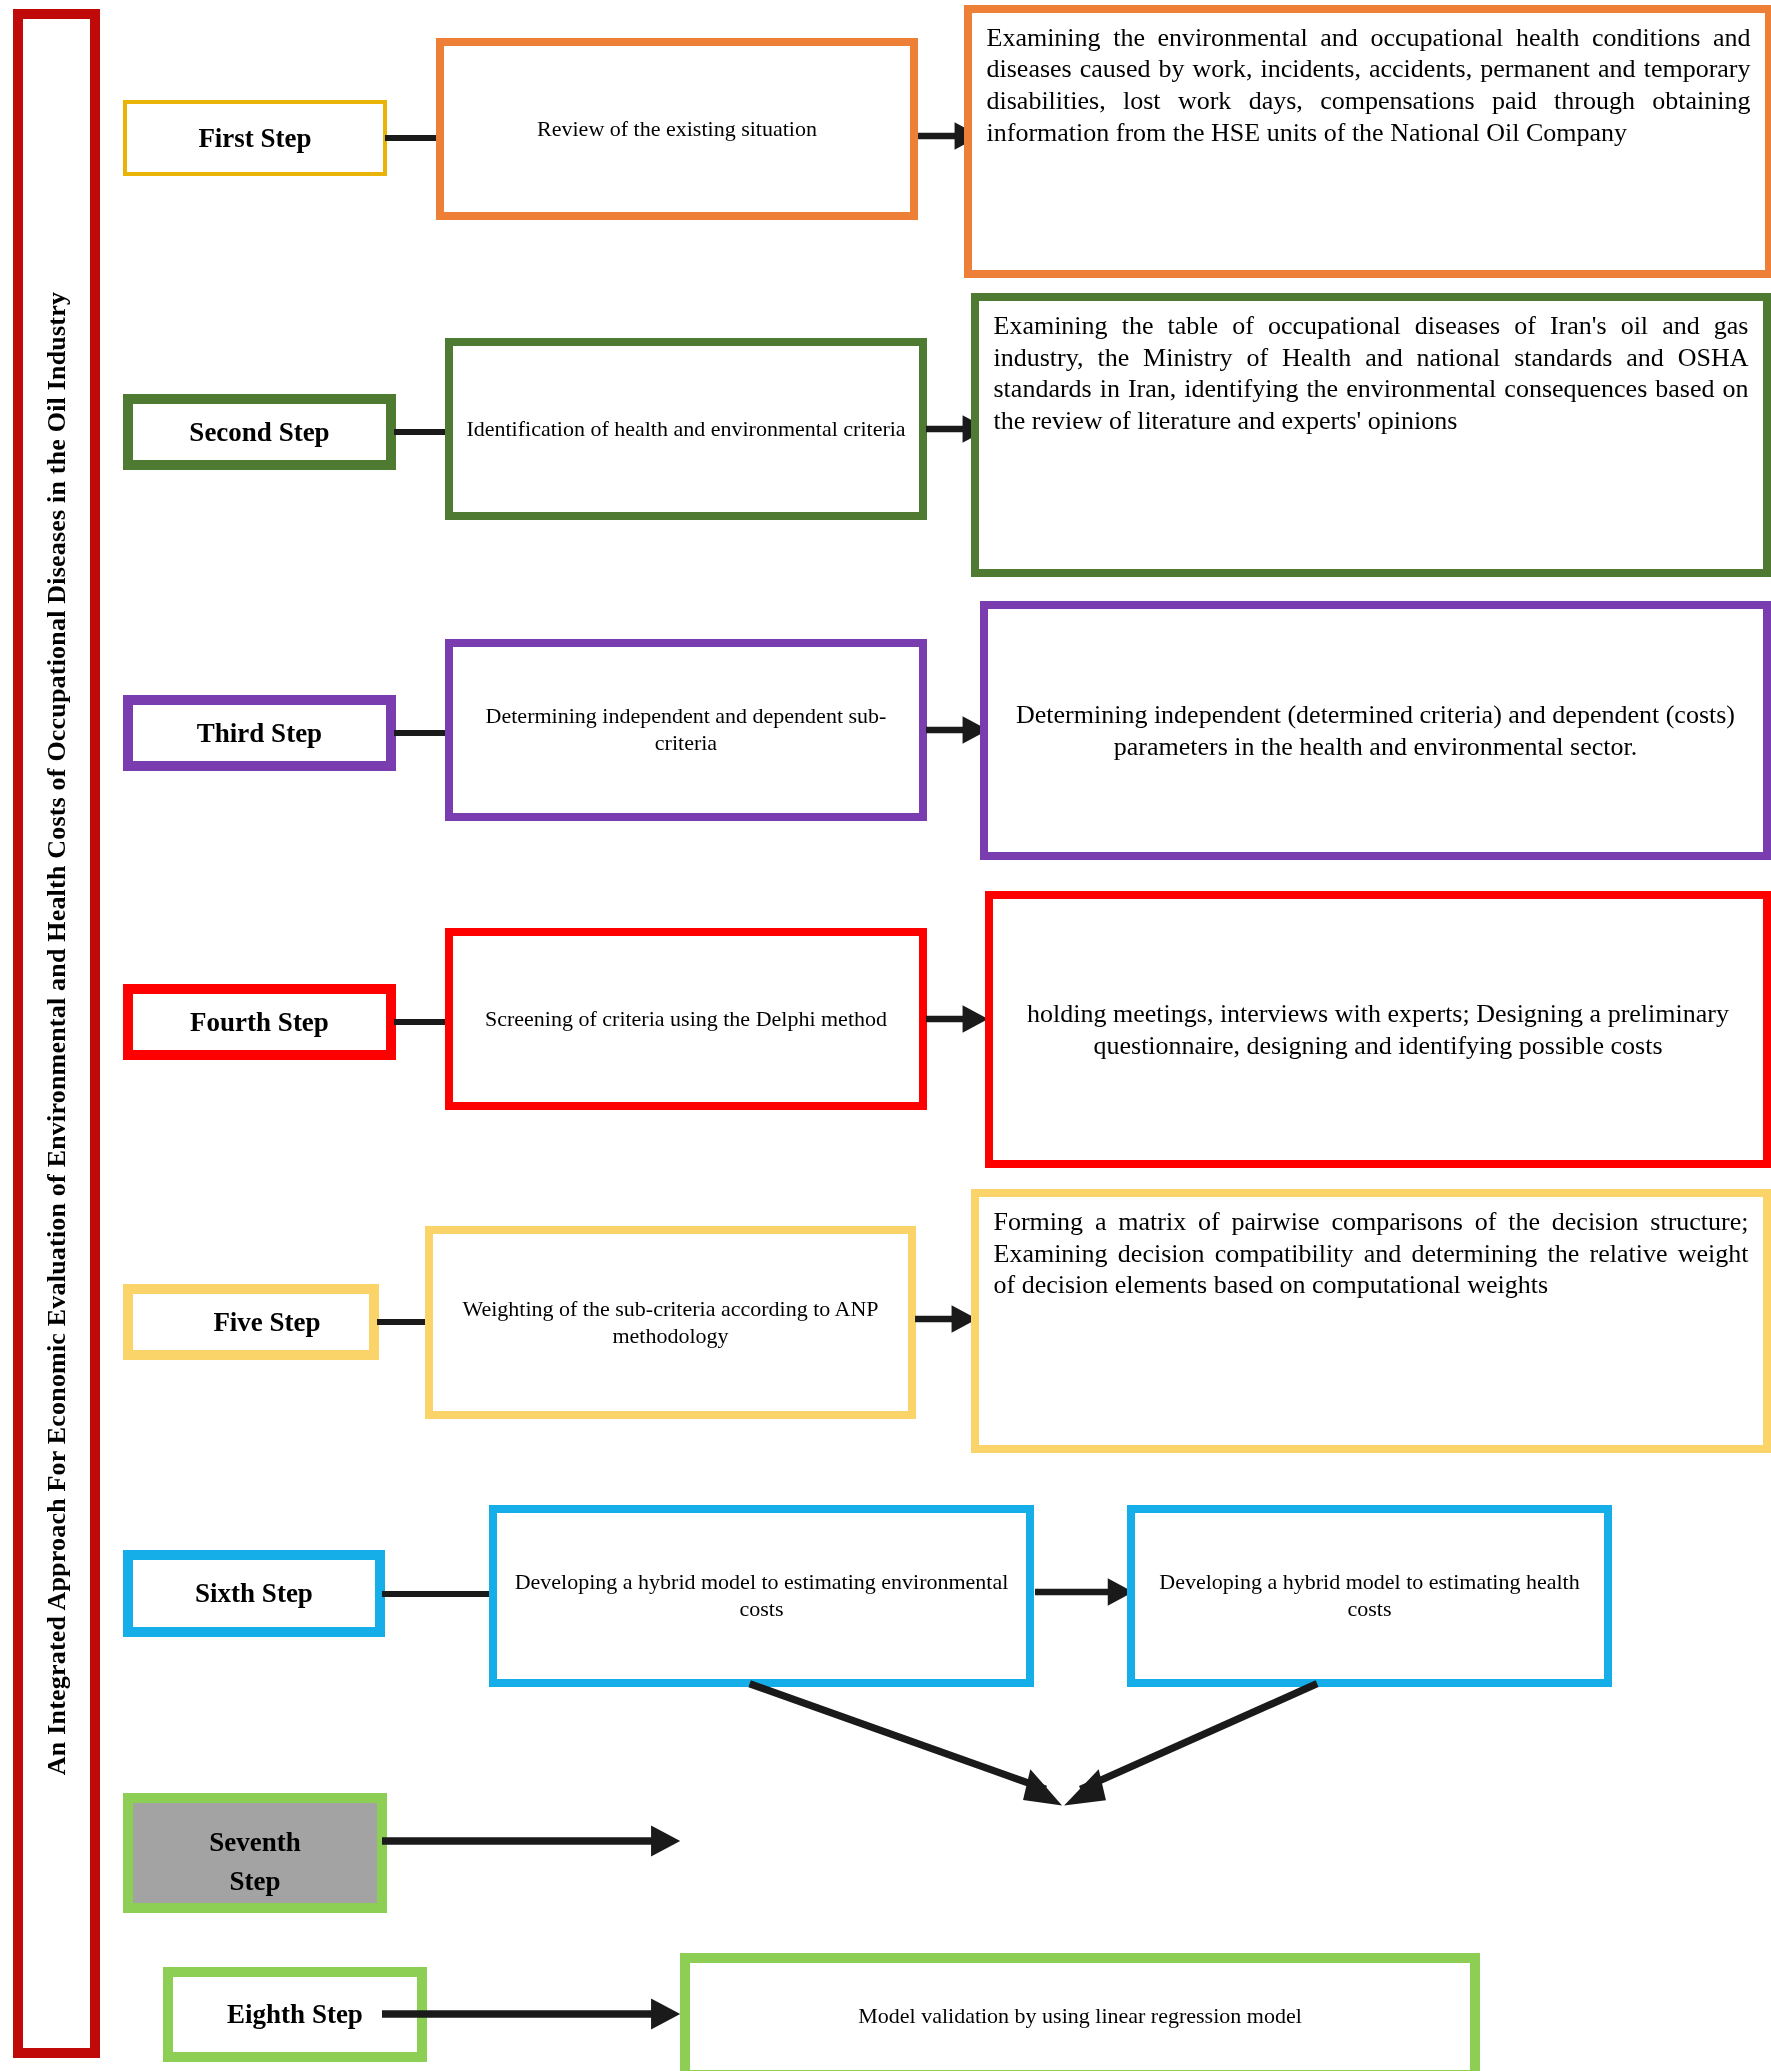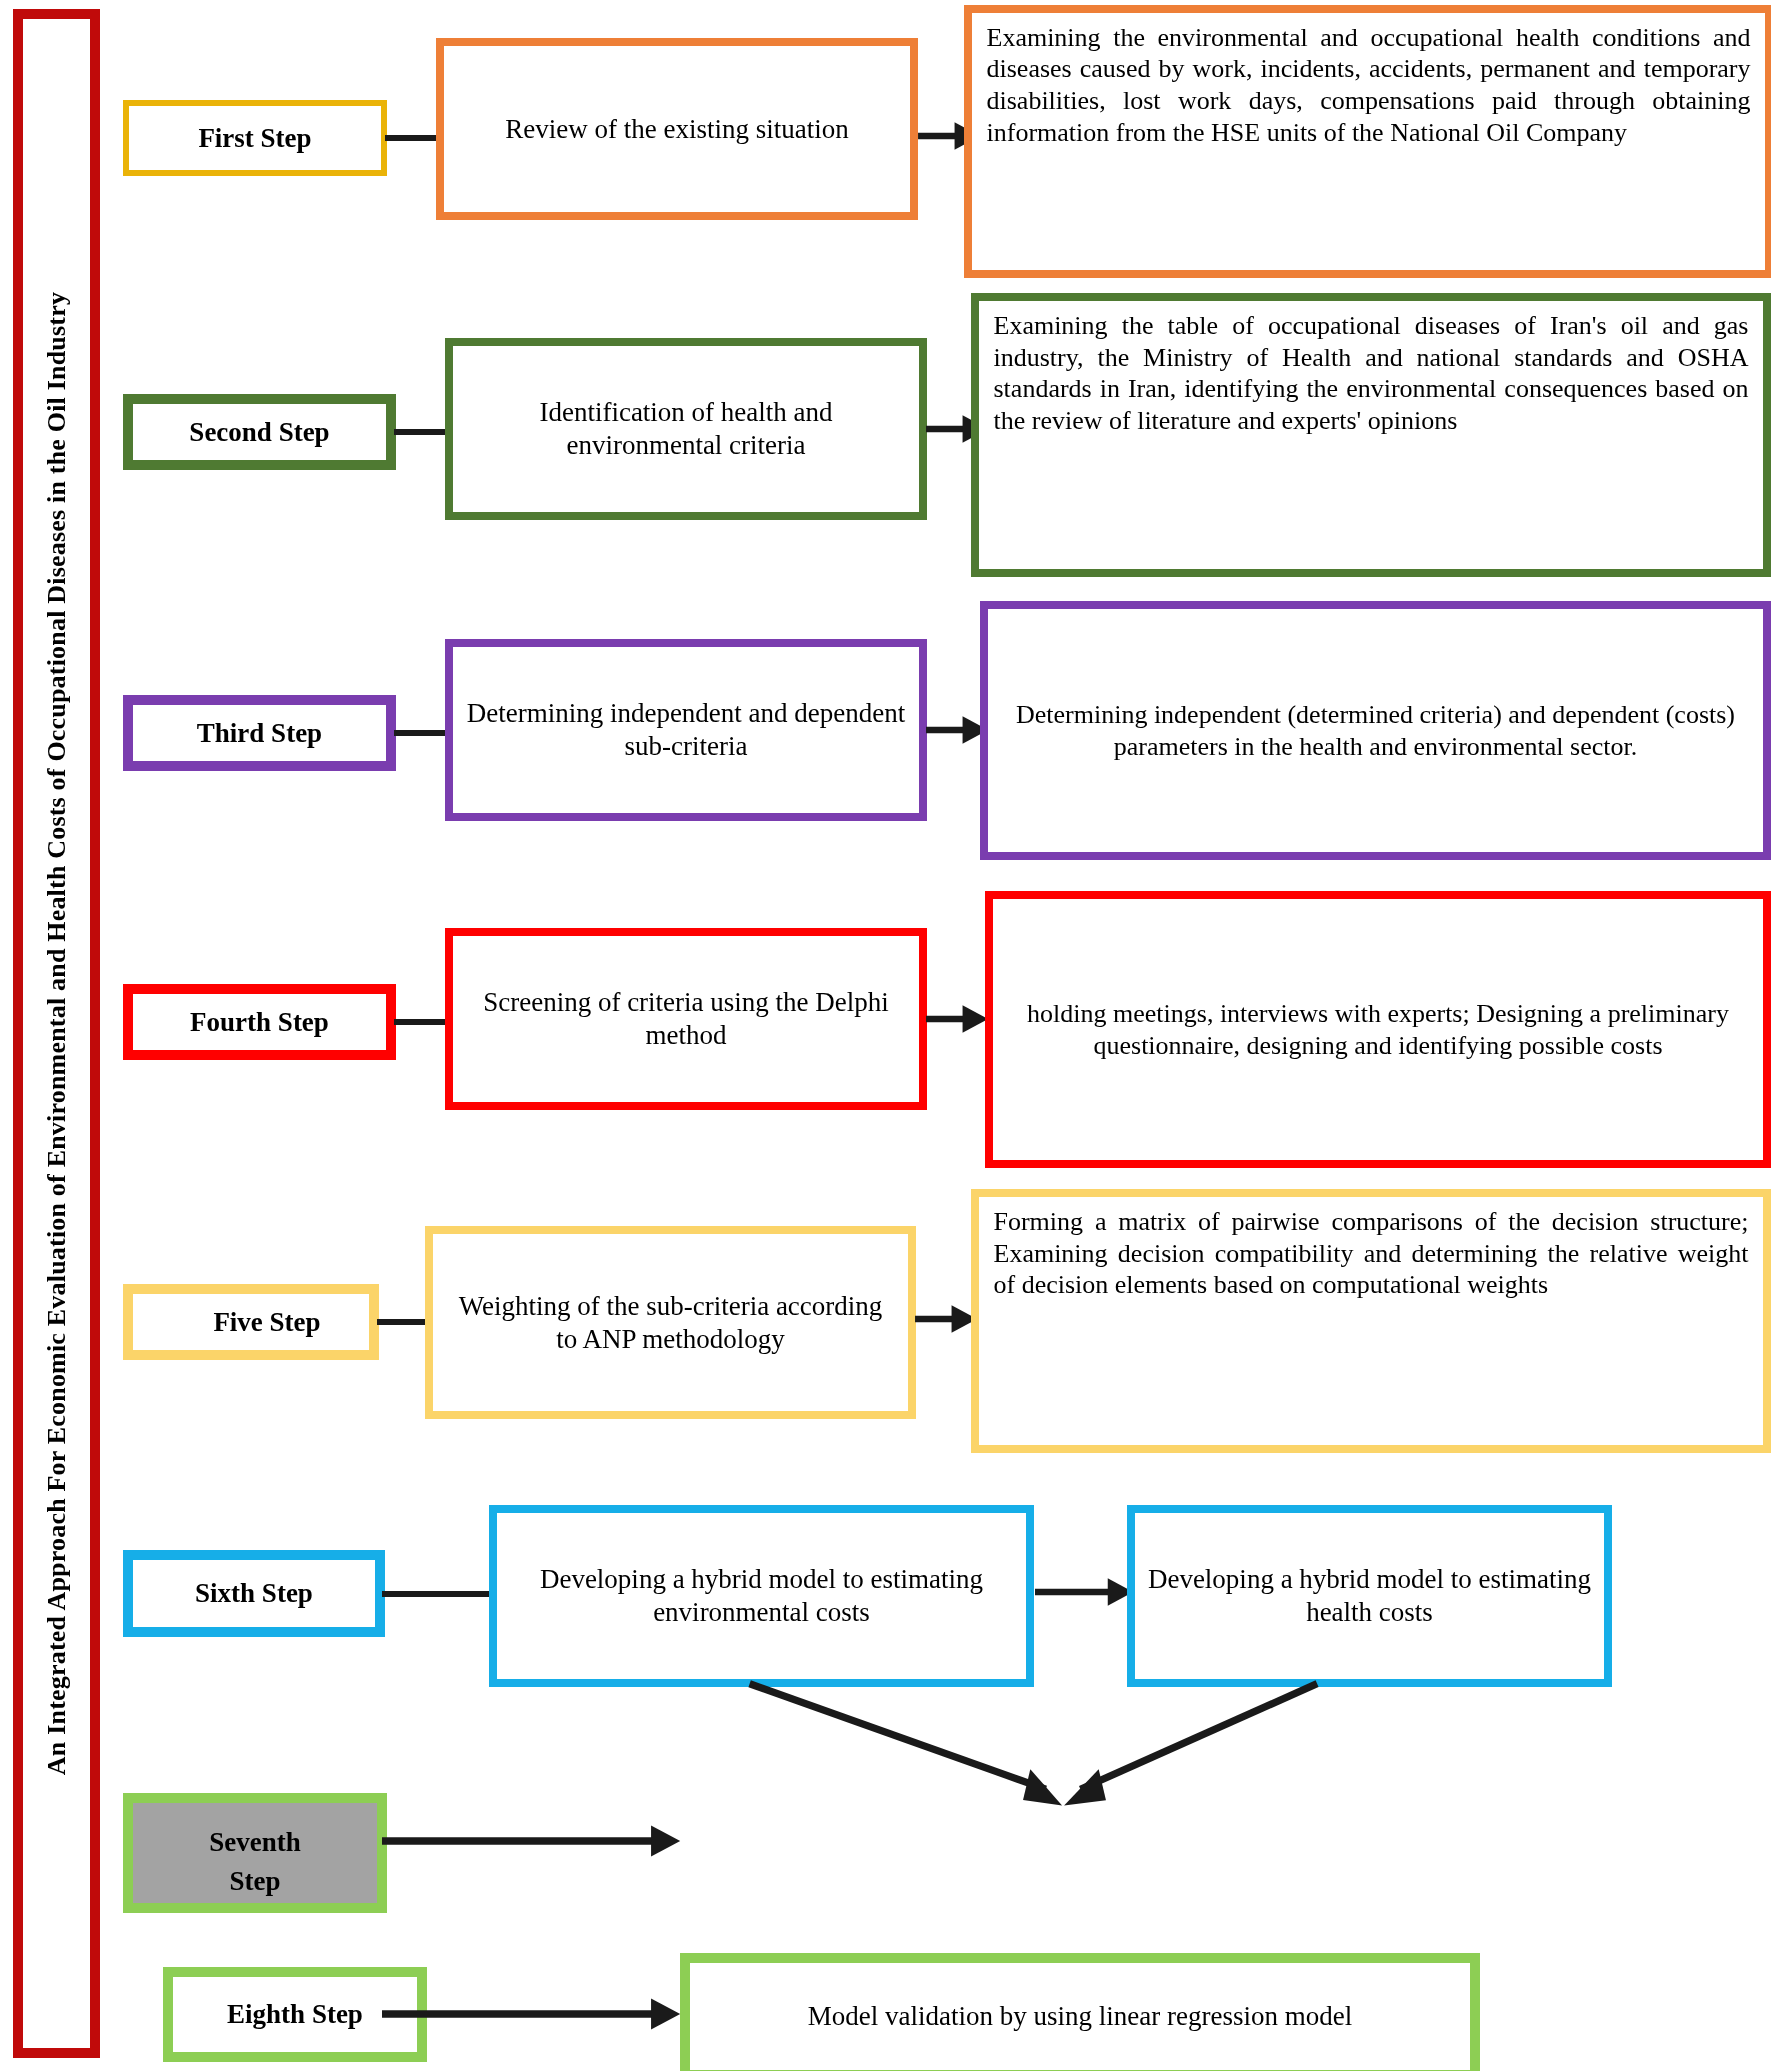--- a/index.html
+++ b/index.html
@@ -57,21 +57,21 @@
     justify-content: center;
     text-align: center;
     color: #000;
     line-height: 1.22;
   }
   .step-label {
     font-weight: bold;
     font-size: 27px;
   }
   .mid-box {
-    font-size: 27px;
+    font-size: 22px;
     padding: 5.5px 12.7px;
   }
   .desc-box {
     font-size: 26px;
     padding: 9px 14.5px;
     text-align: justify;
     text-align-last: left;
     display: block;
   }
   .desc-box.centered {
@@ -111,21 +111,21 @@
 </style>
 </head>
 <body>
 
 <div id="page">
 
   <div id="title-frame">
     <div id="title-text">An Integrated Approach For Economic Evaluation of Environmental and Health Costs of Occupational Diseases in the Oil Industry</div>
   </div>
 
-  <div class="box step-label" style="left:123px; top:100px; width:264px; height:76px; border:6px solid #eab308;">
+  <div class="box step-label" style="left:123px; top:100px; width:264px; height:76px; border:4px solid #eab308;">
     <span>First Step</span>
   </div>
   <div class="hline" style="left:385px; top:135px; width:53px;"></div>
   <div class="box mid-box" style="left:436px; top:38px; width:482px; height:182px; border:8.2px solid #EE7F37;">
     <span>Review of the existing situation</span>
   </div>
   <svg class="arrow-svg" style="left:918px; top:115px;" width="64" height="42" viewBox="0 0 70 46">
     <line x1="0" y1="23" x2="44" y2="23" stroke="#1a1a1a" stroke-width="7"></line>
     <polygon points="40,8 68,23 40,38" fill="#1a1a1a"></polygon>
   </svg>

